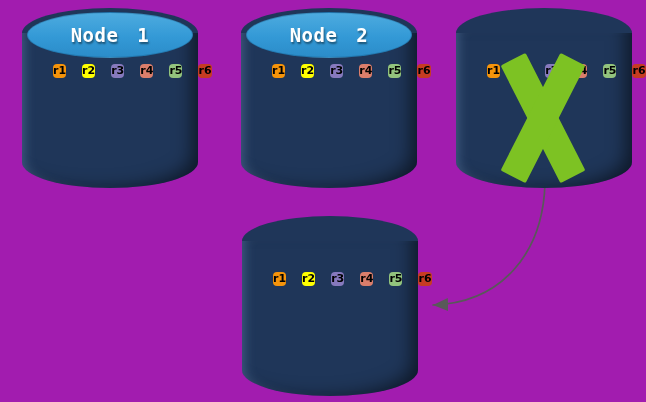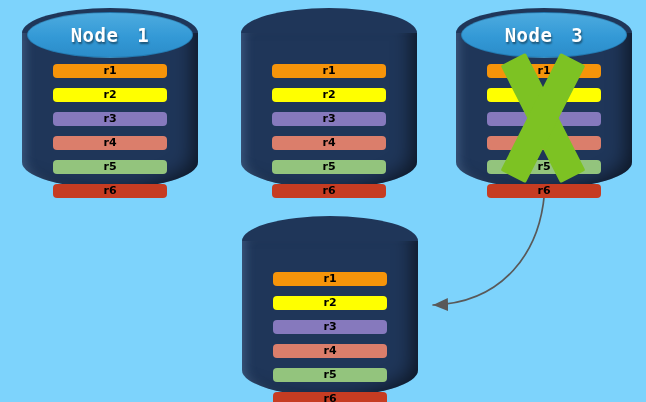--- a/index.html
+++ b/index.html
@@ -32,21 +32,21 @@
   }
   .node-label {
     font-family:"DejaVu Sans Mono", "Liberation Mono", monospace;
     font-weight:bold; font-size:19px; color:var(--label,#FFFFFF);
     letter-spacing:.5px; word-spacing:7px;
     text-shadow:1px 2px 2px rgba(0,0,0,.45);
     white-space:nowrap;
   }
   .records {
     position:absolute; left:31px; right:31px; top:56px;
-    display:flex; flex-direction:column; gap:10px;
+    display:flex; flex-direction:row; gap:16px;
   }
   .record {
     height:14px; border-radius:4px;
     display:flex; align-items:center; justify-content:center;
   }
   .record span {
     font-weight:bold; font-size:11px; line-height:14px;
     color:var(--rec-label,#000000);
   }
   .x-mark {
@@ -55,21 +55,21 @@
   }
   .node.failed .x-mark { display:block; }
   .arrow-svg {
     position:absolute; left:0; top:0; width:646px; height:402px;
     pointer-events:none;
   }
 </style>
 </head>
 <body>
 
-<div class="canvas" style="background: #7dd3fc;">
+<div class="canvas" style="background: #a21caf;">
 
   <svg class="arrow-svg" viewBox="0 0 646 402" xmlns="http://www.w3.org/2000/svg">
     <defs>
       <marker id="ah" markerUnits="userSpaceOnUse" markerWidth="18" markerHeight="14" refX="15" refY="7" orient="auto">
         <path id="arrow-head" d="M0,0.5 L15,7 L0,13.5 z" fill="#595959"></path>
       </marker>
     </defs>
     <path id="arrow-path" d="M545,183 C543,255 500,303 433,305" fill="none" stroke-width="1.7" stroke-linecap="round" marker-end="url(#ah)" stroke="#595959"></path>
   </svg>
 
@@ -98,20 +98,23 @@
   </div>
           <div class="record" style="background: rgb(198, 60, 34);">
     <span>r6</span>
   </div>
         </div>
 
   </div>
       <div class="node" style="left: 241px; top: 8px;">
     <div class="cyl-rim"></div>
     <div class="cyl-body"></div>
+    <div class="cyl-top">
+      <span class="node-label">Node 2</span>
+    </div>
     <div class="records">
           <div class="record" style="background: rgb(246, 148, 10);">
     <span>r1</span>
   </div>
           <div class="record" style="background: rgb(255, 255, 0);">
     <span>r2</span>
   </div>
           <div class="record" style="background: rgb(134, 121, 189);">
     <span>r3</span>
   </div>
@@ -123,23 +126,20 @@
   </div>
           <div class="record" style="background: rgb(198, 60, 34);">
     <span>r6</span>
   </div>
         </div>
 
   </div>
       <div class="node failed" style="left: 456px; top: 8px;">
     <div class="cyl-rim"></div>
     <div class="cyl-body"></div>
-    <div class="cyl-top">
-      <span class="node-label">Node 3</span>
-    </div>
     <div class="records">
           <div class="record" style="background: rgb(246, 148, 10);">
     <span>r1</span>
   </div>
           <div class="record" style="background: rgb(255, 255, 0);">
     <span>r2</span>
   </div>
           <div class="record" style="background: rgb(134, 121, 189);">
     <span>r3</span>
   </div>

